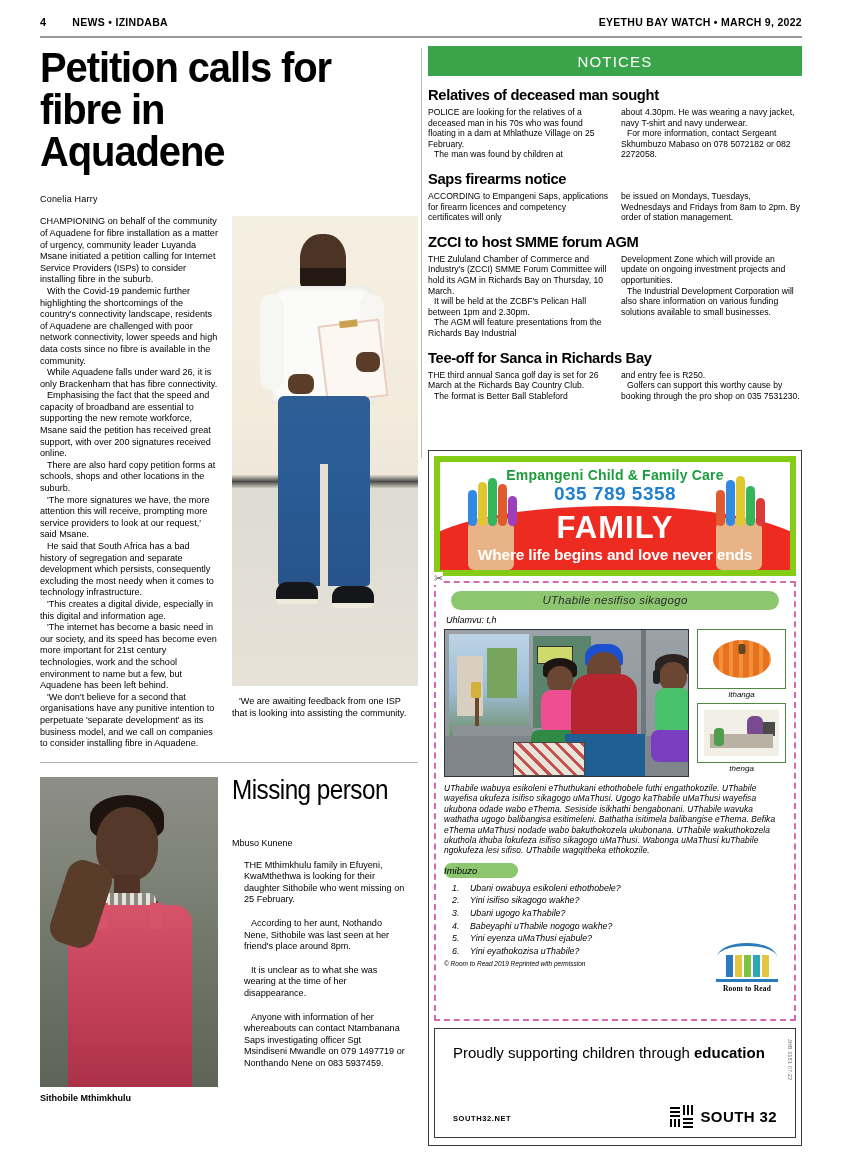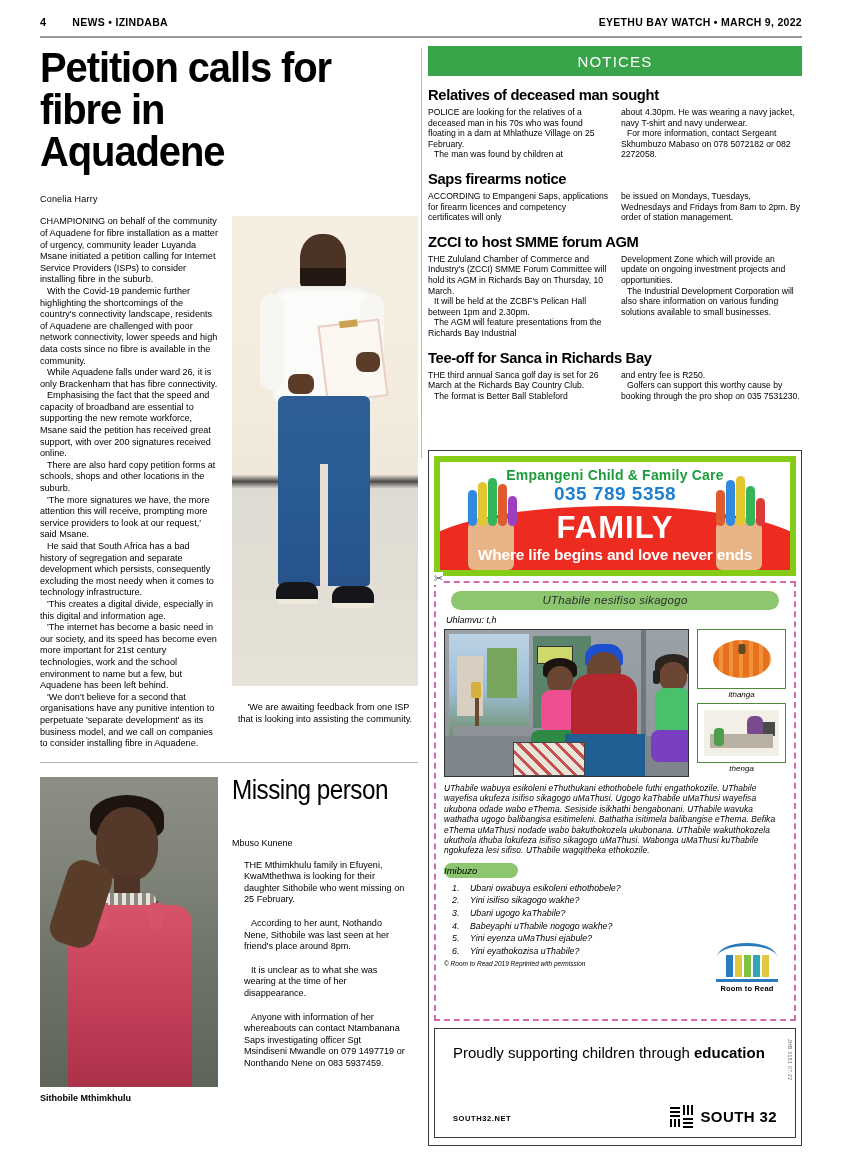--- a/index.html
+++ b/index.html
@@ -83,21 +83,21 @@
     background:linear-gradient(#2f5e96, #2a5c96 40%, #27538a); border-radius:6px 6px 4px 4px; }
   .fig-gap { position:absolute; left:60px; top:230px; width:8px; height:122px; background:#e6e0d4; }
   .fig-shoeL { position:absolute; left:16px; top:348px; width:42px; height:22px;
     background:#15161a; border-radius:11px 11px 4px 4px; border-bottom:5px solid #efe9dc;}
   .fig-shoeR { position:absolute; left:72px; top:352px; width:42px; height:22px;
     background:#15161a; border-radius:11px 11px 4px 4px; border-bottom:5px solid #efe9dc;}
 
   .caption-bold {
     font-size:9.1px; line-height:11.4px; font-weight:700; margin-top:7px;
   }
-  .cap-quote { font-size:9.1px; line-height:11.6px; margin-top:16px;text-align:center; }
+  .cap-quote { font-size:9.1px; line-height:11.6px; margin-top:10px; }
   .cap-quote p { margin:0; text-indent:7px; }
 
   .hrule-thin { height:1px; background:#b3b3b3; margin:12px 0 0 0; }
 
   
   .missing-wrap { display:flex; gap:14px; margin-top:14px; }
   .photo-girl {
     width:178px; height:310px; position:relative; overflow:hidden;
     background: linear-gradient(#8e8e86 0%, #7f8378 30%, #6e7468 60%, #5f6459 100%);
   }
@@ -247,21 +247,21 @@
   .q-row { display:flex; gap:6px; }
   .q-num { width:12px; }
   .credit { font-size:6.5px; font-style:italic; margin-top:3px; }
 
   .rtr { position:absolute; right:10px; bottom:26px; width:74px; text-align:center; }
   .rtr-roof { width:60px; height:14px; margin:0 auto; border-top:3px solid #2a7bbd;
      border-radius:50% 50% 0 0 / 100% 100% 0 0;}
   .rtr-books { display:flex; justify-content:center; gap:2px; margin-top:-2px; }
   .rtr-books i { display:block; width:7px; height:22px; }
   .rtr-base { width:62px; height:3px; background:#2a7bbd; margin:2px auto 0 auto;}
-  .rtr-txt { font-size:7.5px; font-weight:700; margin-top:2px; letter-spacing:.2px; }
+  .rtr-txt { font-size:7.5px; font-weight:700; margin-top:2px; letter-spacing:.2px;font-family:Liberation Serif, serif; }
 
   
   .s32 { margin-top:7px; height:110px; border:1px solid #3b3b3b; position:relative; padding:14px 18px; }
   .s32-line1 { font-size:15px; font-weight:400; line-height:19px; }
   .s32-line1 b { font-weight:700; }
   .s32-net { position:absolute; left:18px; bottom:14px; font-size:7.5px; font-weight:700; letter-spacing:.6px; }
   .s32-logo { position:absolute; right:18px; bottom:10px; display:flex; align-items:center; gap:6px; }
   .s32-mark { width:24px; height:22px; position:relative; }
   .s32-mark span { position:absolute; background:#000; }
   .s32-name { font-size:15px; font-weight:700; letter-spacing:.4px; }

